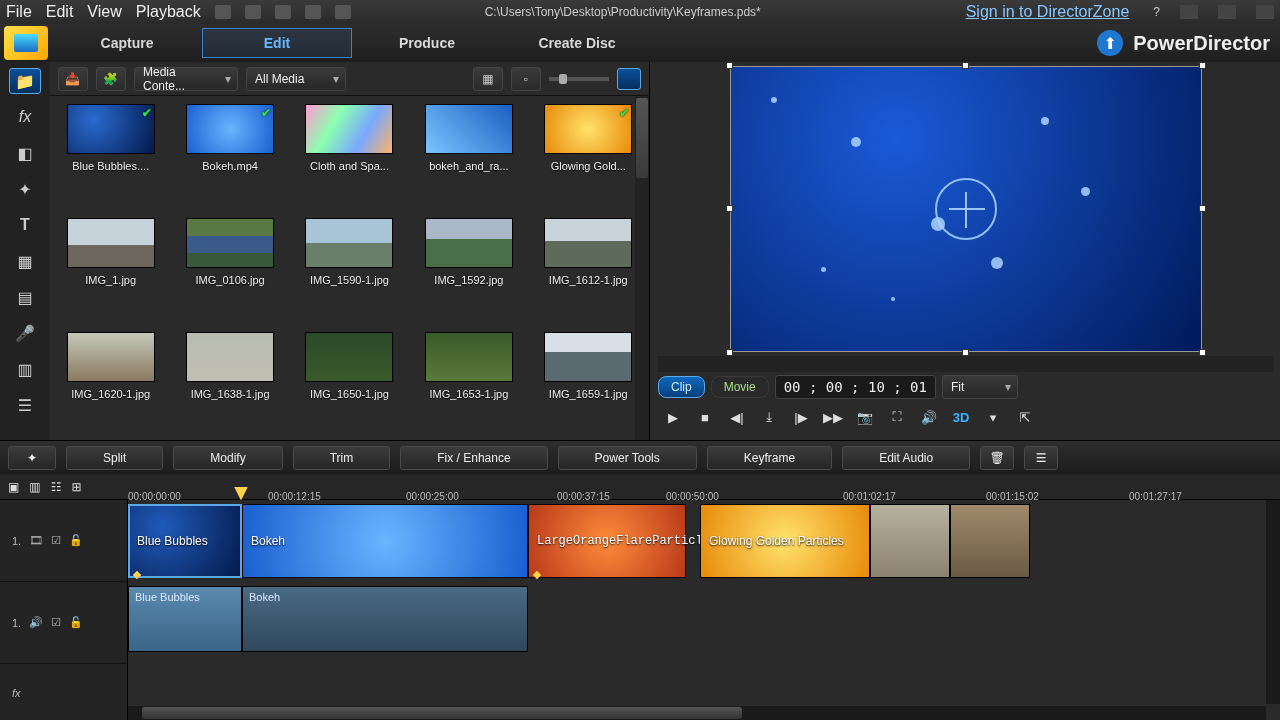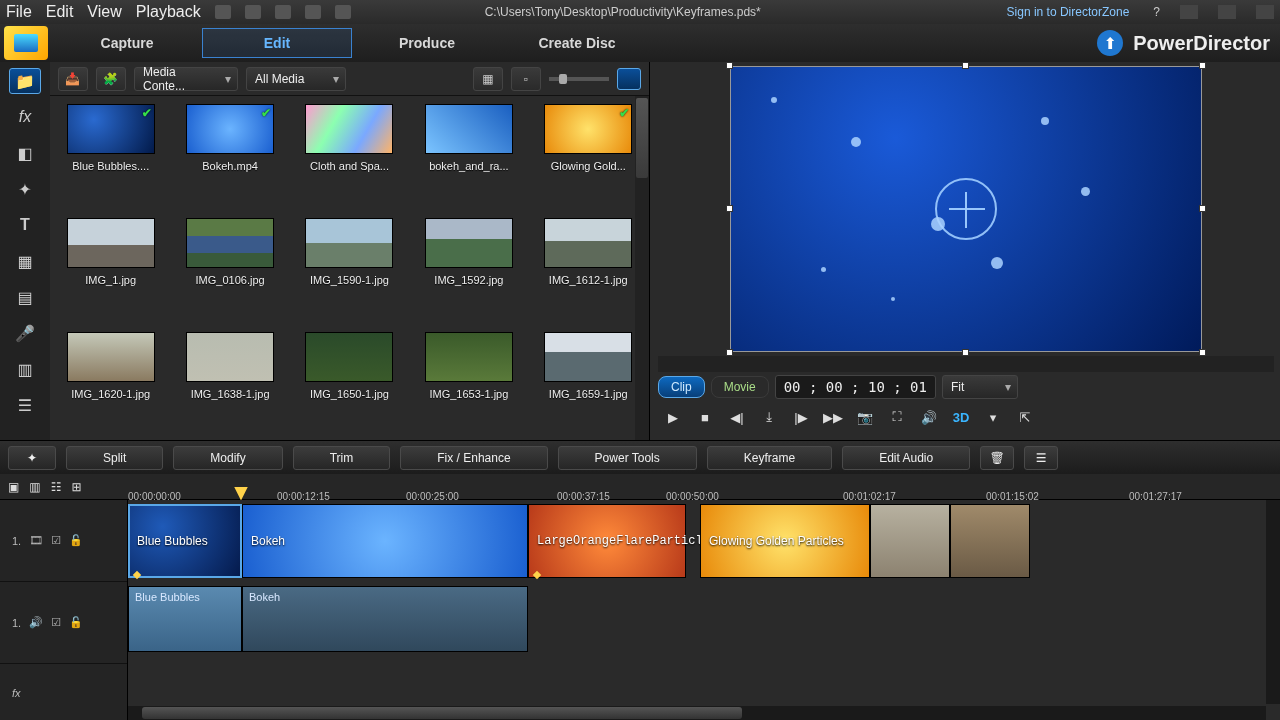--- a/index.html
+++ b/index.html
@@ -4,21 +4,21 @@
 <style>
 * { margin: 0; padding: 0; box-sizing: border-box; font-family: "Segoe UI", Arial, sans-serif; }
 body { width: 1280px; height: 720px; background: #2b2b2b; color: #ddd; overflow: hidden; font-size: 12px; position: relative; }
 
 
 .titlebar { height: 24px; background: linear-gradient(#3a3a3a,#2a2a2a); display: flex; align-items: center; padding: 0 6px; gap: 14px; }
 .titlebar .menu-item { color: #eee; font-size: 16px; cursor: pointer; }
 .titlebar .title-path { flex: 0 0 auto; margin-left: 120px; color: #ccc; font-size: 12px; }
 .titlebar .ticon { width: 16px; height: 14px; display:inline-block; background:#555; border-radius:2px; }
 .titlebar .spacer { flex:1; }
-.titlebar .signin { color:#88c7ff; font-size:12px; }
+.titlebar .signin { color:#88c7ff; text-decoration:underline; font-size:16px; }
 .wbtn { width:18px; height:14px; background:#444; margin-left:6px; display:inline-block; }
 
 
 .modebar { height: 38px; background: linear-gradient(#2e2e2e,#1e1e1e); display:flex; align-items:center; }
 .app-logo { width:44px; height:34px; margin:2px 4px; background:linear-gradient(135deg,#ffe24a,#ffa500); border-radius:4px; position:relative; }
 .app-logo::after{content:"";position:absolute;left:10px;top:8px;width:24px;height:18px;background:linear-gradient(#4adcff,#1a6bc2);border-radius:2px;}
 .mode-tab { width:150px; text-align:center; font-weight:600; color:#d8d8d8; font-size:14px; padding:6px 0; cursor:pointer; }
 .mode-tab.active { color:#66b7ff; border:1px solid #3a82d0; background:rgba(50,110,180,.15); }
 .brand { margin-left:auto; display:flex; align-items:center; gap:10px; padding-right:10px;}
 .brand .up-icon { width:26px;height:26px;border-radius:50%;background:#1f77d0;display:flex;align-items:center;justify-content:center;color:#fff;font-size:16px;}
@@ -331,21 +331,21 @@
     <div class="tl-hicons">
       <span>▣</span>
       <span>▥</span>
       <span>☷</span>
       <span>⊞</span>
     </div>
     <div class="tl-ruler" id="ruler">
       <div class="playhead" id="playhead" style="left: 106px;"></div>
       <div class="playhead-line" id="playline" style="left: 113px;"></div>
     <span class="tick" style="left: 0px;">00;00;00;00</span>
-        <span class="tick" style="left: 149px;">00;00;12;15</span>
+        <span class="tick" style="left: 140px;">00;00;12;15</span>
         <span class="tick" style="left: 278px;">00;00;25;00</span>
         <span class="tick" style="left: 429px;">00;00;37;15</span>
         <span class="tick" style="left: 538px;">00;00;50;00</span>
         <span class="tick" style="left: 715px;">00;01;02;17</span>
         <span class="tick" style="left: 858px;">00;01;15;02</span>
         <span class="tick" style="left: 1001px;">00;01;27;17</span>
       </div>
   </div>
   <div class="tl-body">
     <div class="tl-labels">

